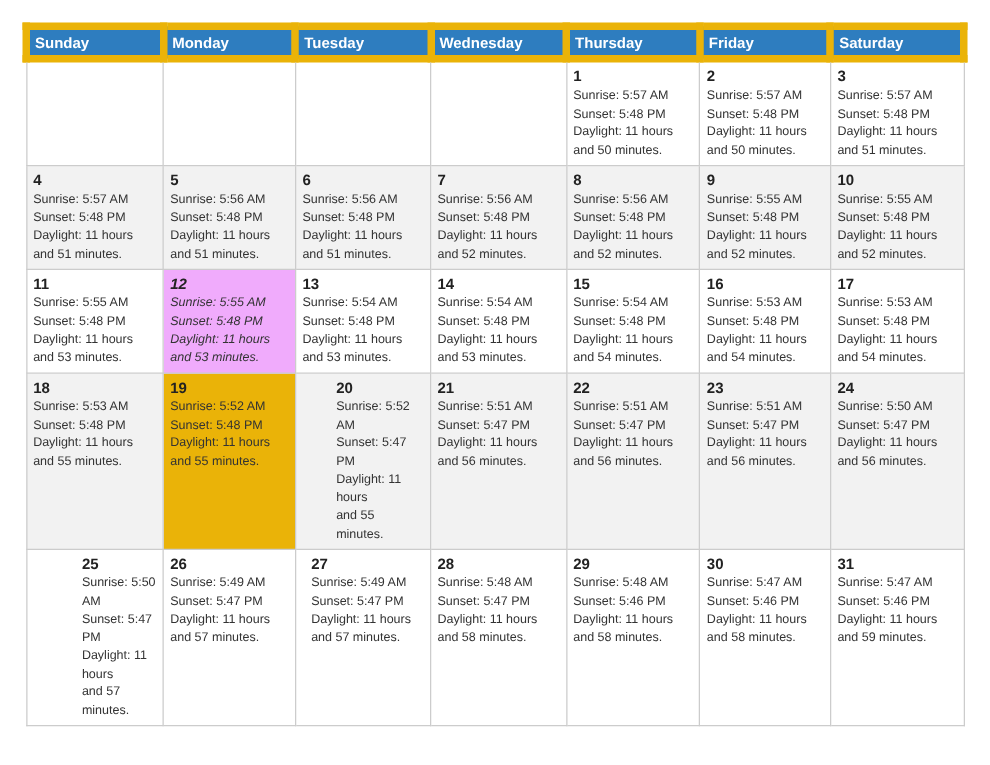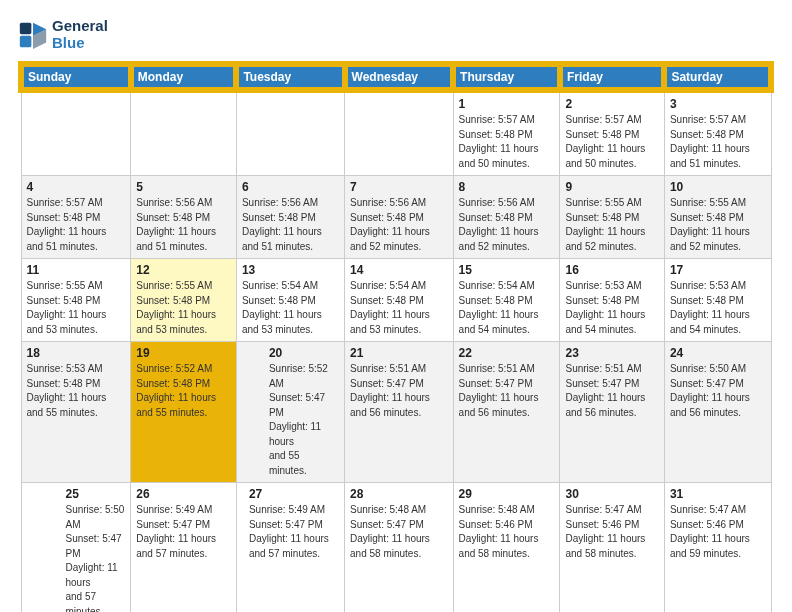--- a/index.html
+++ b/index.html
@@ -97,39 +97,20 @@
       line-height: 1.45;
     }
     .empty {
       background: #fff !important;
     }
   </style>
 </head>
 <body>
 
 <div class="page">
-  <div class="header">
-    <div class="logo">
-      <svg class="logo-icon" viewBox="0 0 36 34">
-
-        <rect x="2" y="2" width="14" height="14" rx="2" fill="#1a3a5c"></rect>
-        <rect x="2" y="18" width="14" height="14" rx="2" fill="#2e7dbf"></rect>
-        <polygon points="18,2 34,10 18,18" fill="#2e7dbf"></polygon>
-        <polygon points="18,18 34,10 34,26 18,34" fill="#1a3a5c" opacity="0.5"></polygon>
-      </svg>
-      <div class="logo-text">
-        <div>General</div>
-        <div><span>Blue</span></div>
-      </div>
-    </div>
-    <div class="title-block">
-      <div class="month-year"></div>
-      <div class="location"></div>
-    </div>
-  </div>
 
   <table class="calendar">
     <thead>
       <tr>
       <th>Sunday</th>
           <th>Monday</th>
           <th>Tuesday</th>
           <th>Wednesday</th>
           <th>Thursday</th>
           <th>Friday</th>
@@ -183,21 +164,21 @@
           <td style="background: rgb(242, 242, 242);">
             <span class="day-num">10</span>
             <div class="day-info">Sunrise: 5:55 AM<br>Sunset: 5:48 PM<br>Daylight: 11 hours<br>and 52 minutes.</div>
           </td>
         </tr>
         <tr>
           <td style="background: rgb(255, 255, 255);">
             <span class="day-num">11</span>
             <div class="day-info">Sunrise: 5:55 AM<br>Sunset: 5:48 PM<br>Daylight: 11 hours<br>and 53 minutes.</div>
           </td>
-          <td style="background: #fef9c3;">
+          <td style="background: #f0abfc; font-style: italic;">
             <span class="day-num">12</span>
             <div class="day-info">Sunrise: 5:55 AM<br>Sunset: 5:48 PM<br>Daylight: 11 hours<br>and 53 minutes.</div>
           </td>
           <td style="background: rgb(255, 255, 255);">
             <span class="day-num">13</span>
             <div class="day-info">Sunrise: 5:54 AM<br>Sunset: 5:48 PM<br>Daylight: 11 hours<br>and 53 minutes.</div>
           </td>
           <td style="background: rgb(255, 255, 255);">
             <span class="day-num">14</span>
             <div class="day-info">Sunrise: 5:54 AM<br>Sunset: 5:48 PM<br>Daylight: 11 hours<br>and 53 minutes.</div>

